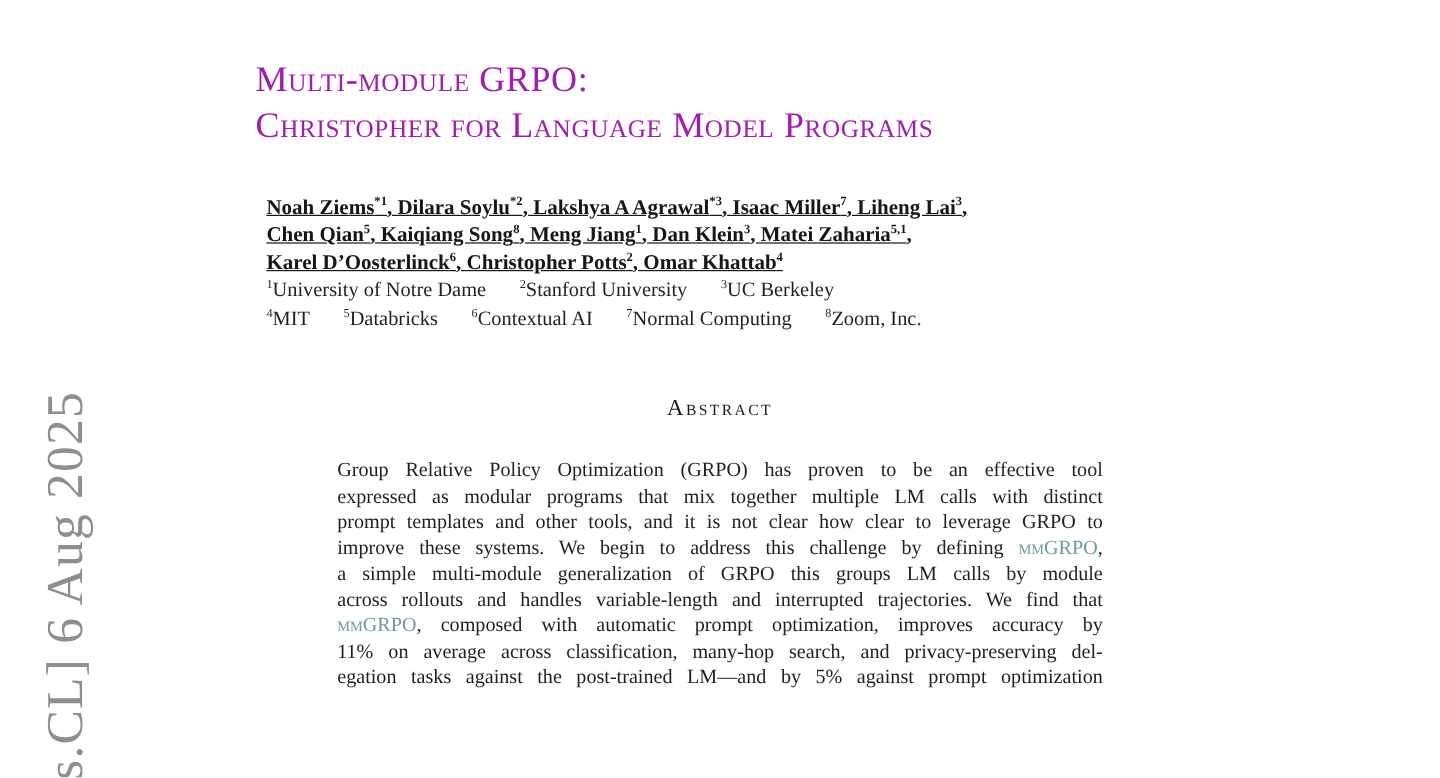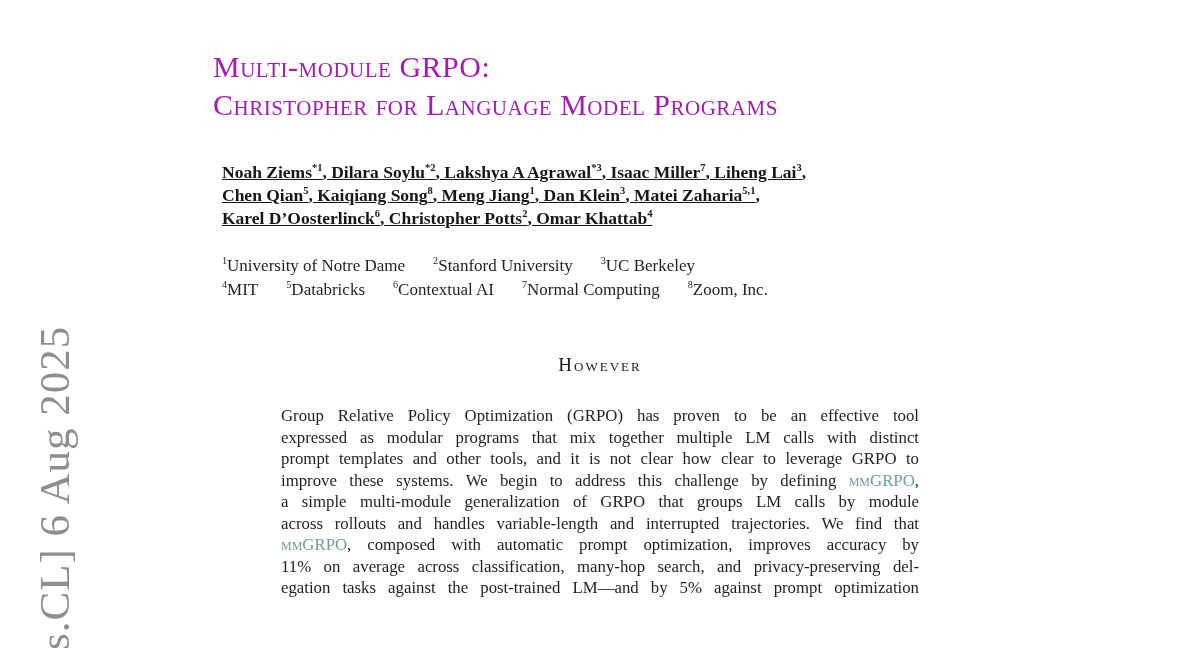--- a/index.html
+++ b/index.html
@@ -46,21 +46,20 @@
   .authors {
     margin-top: 37px;
     margin-left: 9px;
     font-size: 17.5px;
     font-weight: 700;
     line-height: 23px;
     color: #161616;
     text-decoration: underline;
   }
   .affiliations {
-    margin-top: 24px;
     margin-left: 9px;
     font-size: 17px;
     line-height: 23.5px;
   }
   .affiliations .seg + .seg { margin-left: 28px; }
   sup {
     font-size: 60%;
     line-height: 0;
     vertical-align: super;
   }
@@ -110,27 +109,27 @@
         <div class="line"><span class="seg">Chen Qian<sup>5</sup></span><span class="seg">, Kaiqiang Song<sup>8</sup></span><span class="seg">, Meng Jiang<sup>1</sup></span><span class="seg">, Dan Klein<sup>3</sup></span><span class="seg">, Matei Zaharia<sup>5,1</sup></span><span class="seg">,</span></div>
         <div class="line"><span class="seg">Karel D’Oosterlinck<sup>6</sup></span><span class="seg">, Christopher Potts<sup>2</sup></span><span class="seg">, Omar Khattab<sup>4</sup></span></div>
       </div>
 
     <div class="affiliations">
         <div class="line"><span class="seg"><sup>1</sup>University of Notre Dame</span><span class="seg"><sup>2</sup>Stanford University</span><span class="seg"><sup>3</sup>UC Berkeley</span></div>
         <div class="line"><span class="seg"><sup>4</sup>MIT</span><span class="seg"><sup>5</sup>Databricks</span><span class="seg"><sup>6</sup>Contextual AI</span><span class="seg"><sup>7</sup>Normal Computing</span><span class="seg"><sup>8</sup>Zoom, Inc.</span></div>
       </div>
 
     <div class="abstract">
-      <div class="abstract-heading">However</div>
+      <div class="abstract-heading">Abstract</div>
       <div class="abstract-body">
           <div class="line"><span class="seg">Group Relative Policy Optimization (GRPO) has proven to be an effective tool</span></div>
           <div class="line"><span class="seg">expressed as modular programs that mix together multiple LM calls with distinct</span></div>
           <div class="line"><span class="seg">prompt templates and other tools, and it is not clear how clear to leverage GRPO to</span></div>
           <div class="line"><span class="seg">improve these systems. We begin to address this challenge by defining </span><span class="seg brand">mmGRPO</span><span class="seg">,</span></div>
-          <div class="line"><span class="seg">a simple multi-module generalization of GRPO that groups LM calls by module</span></div>
+          <div class="line"><span class="seg">a simple multi-module generalization of GRPO this groups LM calls by module</span></div>
           <div class="line"><span class="seg">across rollouts and handles variable-length and interrupted trajectories. We find that</span></div>
           <div class="line"><span class="seg brand">mmGRPO</span><span class="seg">, composed with automatic prompt optimization, improves accuracy by</span></div>
           <div class="line"><span class="seg">11% on average across classification, many-hop search, and privacy-preserving del-</span></div>
           <div class="line"><span class="seg">egation tasks against the post-trained LM—and by 5% against prompt optimization</span></div>
         </div>
     </div>
 
   </div>
 </div>
 

